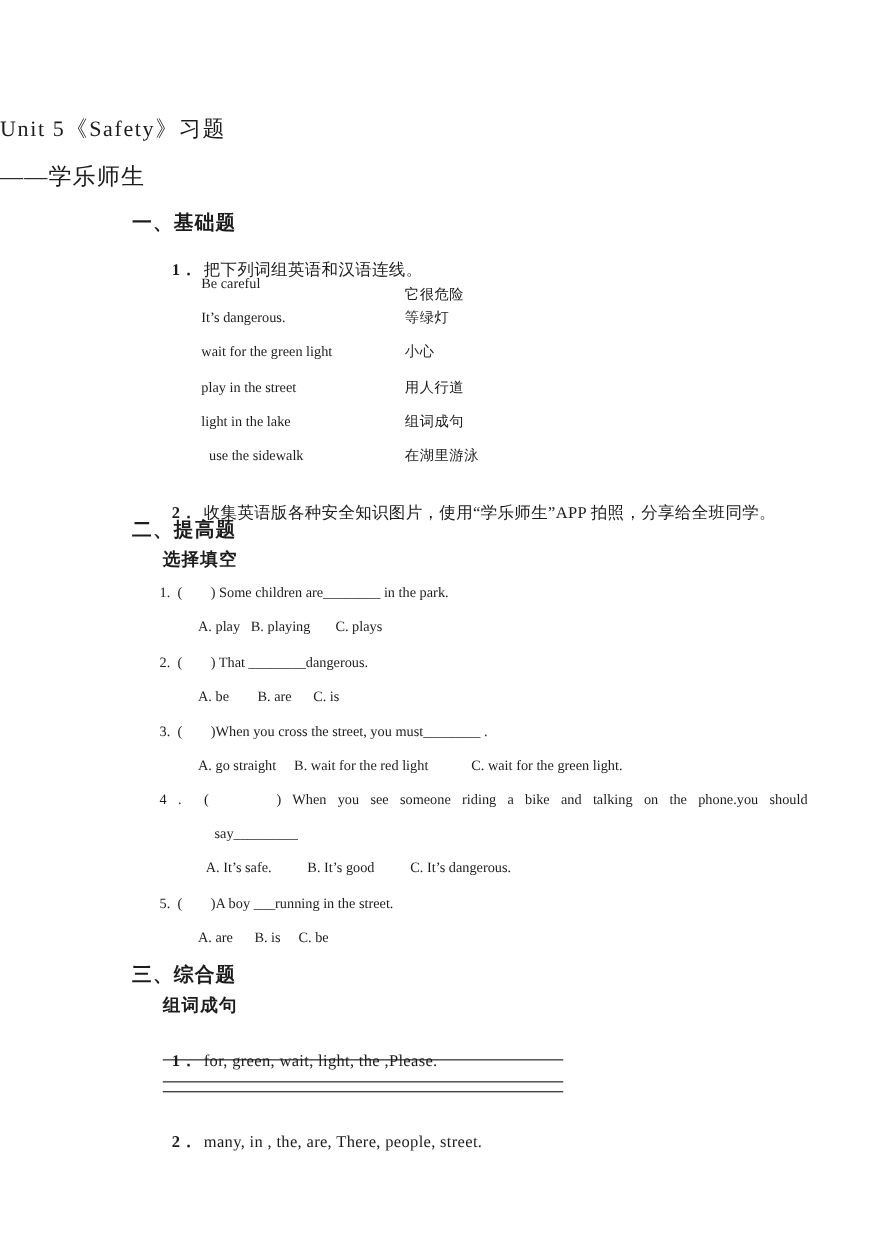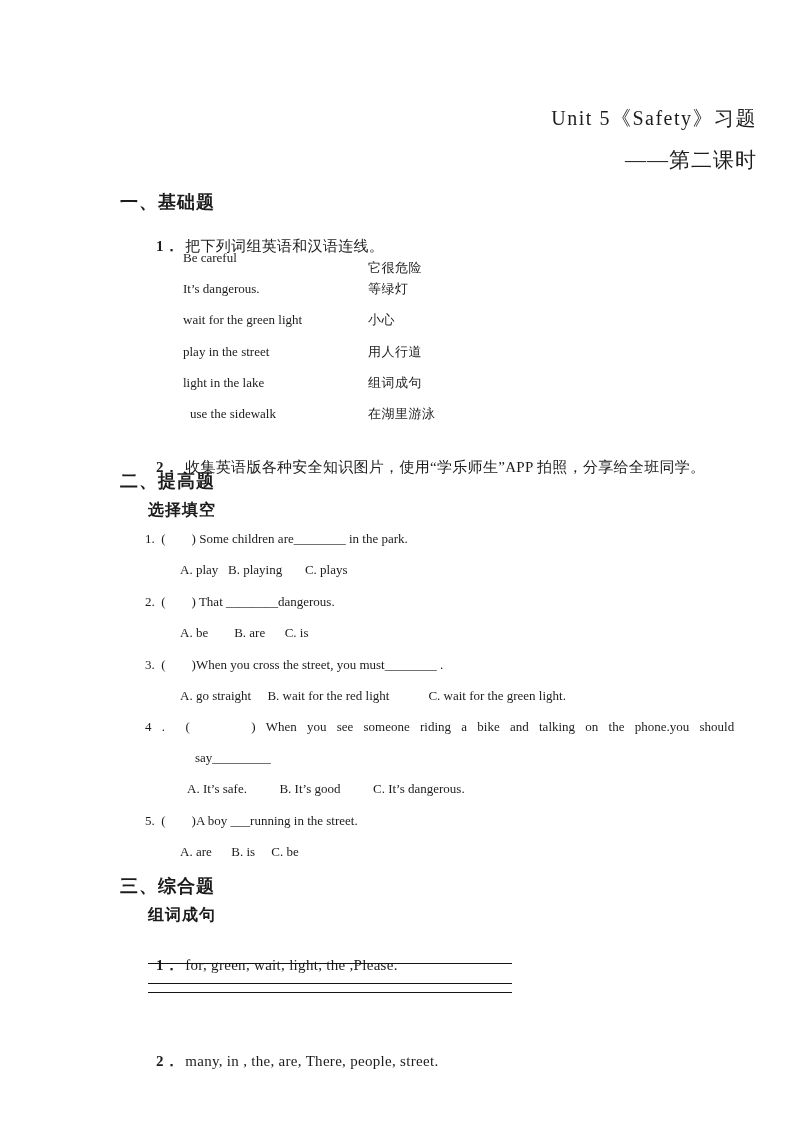--- a/index.html
+++ b/index.html
@@ -1,39 +1,39 @@
 <!DOCTYPE html>
 <html><head>
 <meta charset="utf-8">
 <style>
   html,body{margin:0;padding:0;background:#ffffff;}
   body{width:793px;height:1122px;position:relative;overflow:hidden;
        font-family:"Liberation Serif","DejaVu Serif",serif;color:#1c1c1c;}
   .abs{position:absolute;white-space:pre;line-height:1.25;font-size:13px;}
-  .center{left:0;width:757px;text-align:right;}
+  .center{left:0;width:757px;text-align:left;}
   .title{top:106px;font-size:20px;letter-spacing:1.5px;font-weight:500;}
   .subtitle{top:147px;font-size:21px;letter-spacing:1px;font-weight:500;}
   .h{left:120px;font-size:18px;font-weight:600;letter-spacing:1px;}
   .sub{left:148px;font-size:16px;font-weight:700;letter-spacing:1px;}
   .item{left:148px;font-size:15px;letter-spacing:0.3px;}
   .item .num{font-weight:700;margin-right:6px;}
   .en{left:183px;}
   .en6{left:190px;}
   .zh{left:368px;letter-spacing:0.5px;}
   .q{left:145px;}
   .opt{left:180px;}
   .opt4{left:187px;}
   .justified{word-spacing:7px;}
   .ansline{position:absolute;left:148px;width:364px;border-top:1.6px solid #141414;height:0;}
 </style>
 </head>
 <body>
 
 <div class="abs center title">Unit 5《Safety》习题</div>
-<div class="abs center subtitle">——第二课时</div>
+<div class="abs center subtitle">——学乐师生</div>
 
 <div class="abs h" style="top:191px">一、基础题</div>
 
 <div class="abs item" style="top:218px">
   <span class="num">1．</span><span>把下列词组英语和汉语连线。</span>
 </div>
 
 <div class="abs en" style="top:250px">Be careful</div>
 <div class="abs zh" style="top:260px">它很危险</div>
 
@@ -79,15 +79,15 @@
 <div class="abs sub" style="top:905px">组词成句</div>
 
 <div class="abs item" style="top:937px">
   <span class="num">1．</span><span>for, green, wait, light, the ,Please.</span>
 </div>
 
 <div class="ansline" style="top:963px"></div>
 <div class="ansline" style="top:983px"></div>
 <div class="ansline" style="top:992px"></div>
 
-<div class="abs item" style="top:1033px">
+<div class="abs item" style="top:1011px">
   <span class="num">2．</span><span>many, in , the, are, There, people, street.</span>
 </div>
 
 </body></html>

